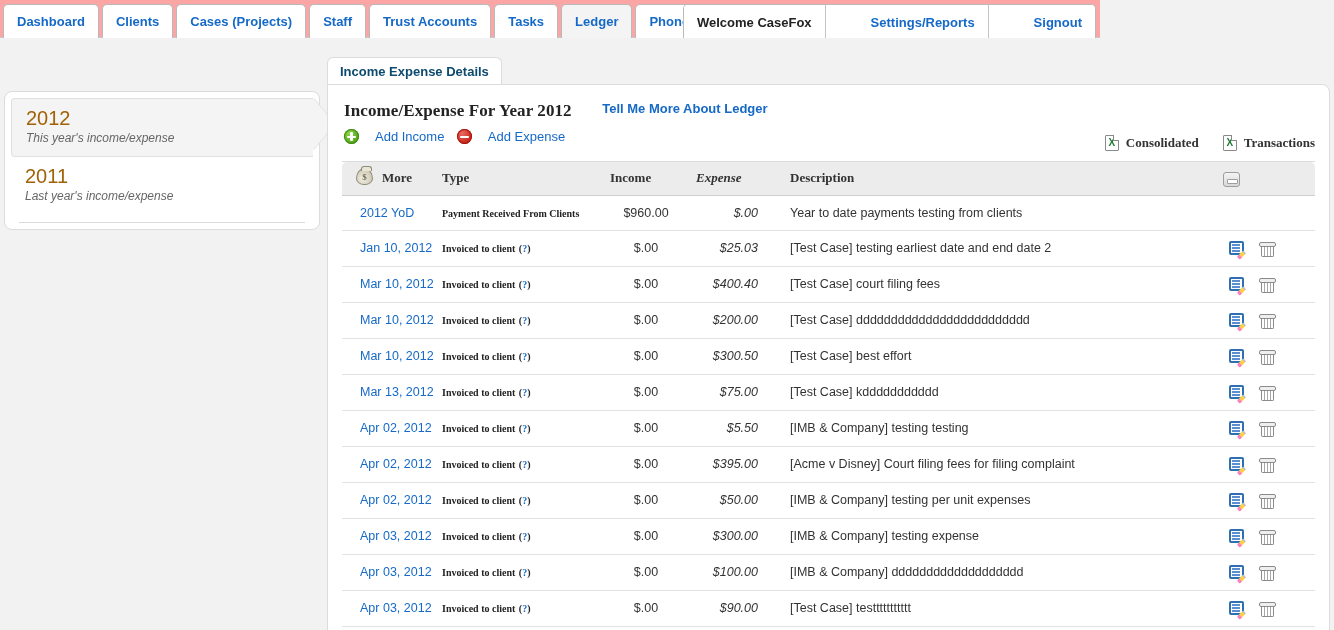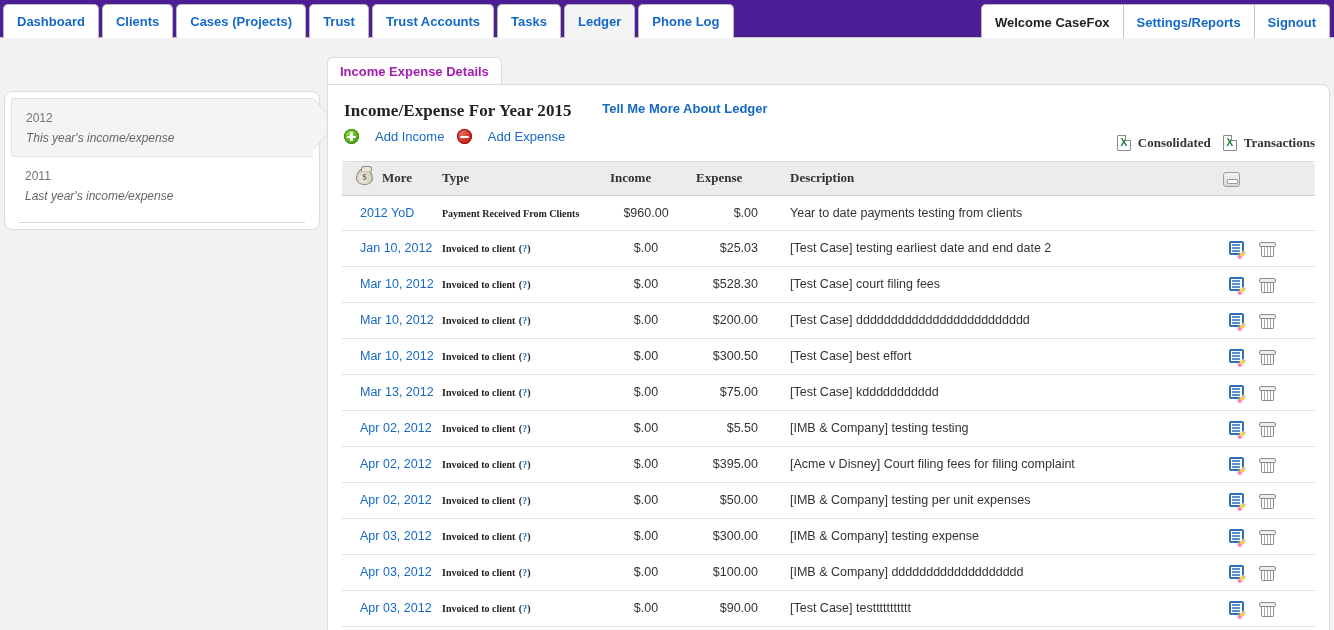--- a/index.html
+++ b/index.html
@@ -7,28 +7,28 @@
     margin: 0; padding: 0;
     width: 1334px; height: 630px;
     background: #f2f2f2;
     font-family: "Liberation Sans", sans-serif;
     overflow: hidden;
   }
   #app { position: relative; width: 1334px; height: 630px; background: #f2f2f2; }
 
   
   .topnav {
-    position: absolute; top: 0; left: 0; width: 1334px; height: 38px;
-    background: #4c1d95;
+    position: absolute; top: 0; left: 0; width: 1100px; height: 38px;
+    background: #fca5a5;
     border-bottom: 1px solid #c9c9c9;
   }
   .nav-left { position: absolute; left: 3px; top: 4px; display: flex; align-items: flex-start; }
   .nav-right { position: absolute; right: 4px; top: 4px; display: flex; align-items: flex-start;
                border: 1px solid #b9b9b9; border-bottom: none;
-               border-radius: 5px 5px 0 0; background: #fff; overflow: hidden; height: 34px; }
+               border-radius: 5px 5px 0 0; background: #fff; overflow: hidden; height: 34px; gap: 32px; }
   .navtab {
     display: flex; align-items: center; justify-content: center;
     height: 34px; padding: 0 13px;
     font-size: 13px; font-weight: bold; color: #1569c7;
     background: #ffffff;
     border: 1px solid #b9b9b9; border-bottom: none;
     border-radius: 5px 5px 0 0;
     margin-right: 3px;
     white-space: nowrap;
     cursor: pointer;
@@ -64,30 +64,30 @@
   .year-item.active::after {
     content: "";
     position: absolute;
     right: -22px; top: -1px;
     width: 0; height: 0;
     border-top: 26px solid transparent;
     border-bottom: 26px solid transparent;
     border-left: 22px solid #f4f4f4;
     filter: drop-shadow(1px 0 0 #e0e0e0);
   }
-  .year-label { font-size: 12px; color: #737373; line-height: 20px; }
+  .year-label { font-size: 20px; color: #a16207; line-height: 20px; }
   .year-sub { font-size: 12px; color: #666; font-style: italic; margin-top: 3px; line-height: 15px; }
   .year-divider { height: 1px; background: #dadada; margin: 8px 14px 0 14px; }
 
   
   .content-tabbar { position: absolute; left: 327px; top: 57px; display: flex; }
   .ctab {
     height: 27px; padding: 0 12px;
     display: flex; align-items: center;
-    font-size: 13px; font-weight: bold; color: #a21caf;
+    font-size: 13px; font-weight: bold; color: #0c4a6e;
     background: #ffffff;
     border: 1px solid #dcdcdc; border-bottom: none;
     border-radius: 6px 6px 0 0;
     cursor: pointer; white-space: nowrap;
   }
   .content-panel {
     position: absolute; left: 327px; top: 84px; width: 1003px; height: 560px;
     background: #ffffff;
     border: 1px solid #dcdcdc;
     border-top: 1px solid #dcdcdc;
@@ -112,21 +112,21 @@
   .act { display: inline-flex; align-items: center; cursor: pointer; margin-right: 8px; }
   .act .lbl { font-size: 13px; color: #1569c7; margin-left: 16px; }
 
   .circ { width: 15px; height: 15px; border-radius: 50%; position: relative; display: inline-block; }
   .circ.plus { background: radial-gradient(circle at 35% 30%, #8ed64a, #4a9e14 80%); box-shadow: 0 0 0 1px #3f8b10 inset; }
   .circ.minus { background: radial-gradient(circle at 35% 30%, #e86a63, #c01a10 80%); box-shadow: 0 0 0 1px #a81208 inset; }
   .circ::before { content:""; position:absolute; left:3px; top:6.5px; width:9px; height:2.5px; background:#fff; border-radius:1px; }
   .circ.plus::after { content:""; position:absolute; left:6.2px; top:3px; width:2.5px; height:9px; background:#fff; border-radius:1px; }
 
   .export-row { position: absolute; right: 14px; top: 50px; display: flex; align-items: center; }
-  .export-item { display: flex; align-items: center; margin-left: 12px; cursor: pointer; }
+  .export-item { display: flex; align-items: center; margin-left: 24px; cursor: pointer; }
   .export-item .lbl { font-size: 13px; font-weight: bold; color: #333; margin-left: 7px;
                       font-family: "Liberation Serif", serif; }
 
   .xls-ico { width: 14px; height: 16px; position: relative; display: inline-block;
              background: #fff; border: 1px solid #8a8a8a; border-radius: 1px; }
   .xls-ico::before { content:"X"; position:absolute; left:1px; top:0px; font-size:10px;
                      font-weight:bold; color:#1f7a33; line-height:14px; width: 10px; text-align:center;
                      font-family:"Liberation Sans", sans-serif; }
   .xls-ico::after { content:""; position:absolute; right:-1px; top:-1px; width:5px; height:5px;
                     background:#fff; border-left:1px solid #8a8a8a; border-bottom:1px solid #8a8a8a; }
@@ -144,21 +144,21 @@
   }
   table.ledger thead th:first-child { border-radius: 5px 0 0 0; }
   table.ledger thead th:last-child { border-radius: 0 5px 0 0; }
   table.ledger tbody td {
     border-bottom: 1px solid #e2e2e2;
     font-size: 12.5px; padding: 10px 0; vertical-align: top; color: #333;
   }
   .c-date { width: 100px; padding-left: 18px !important; }
   .c-type { width: 168px; }
   .c-income { width: 86px; text-align: center; padding-right: 14px !important; }
-  .c-expense { width: 86px; text-align: right; padding-right: 24px !important; }
+  .c-expense { width: 86px; text-align: right; padding-right: 24px !important; font-style: italic; }
   .c-desc { width: auto; padding-left: 8px !important; }
   .c-act { width: 92px; }
   th.c-date { padding-left: 40px !important; position: relative; }
   th.c-income, th.c-expense { text-align: right; }
   th.c-act { text-align: right; padding-right: 10px !important; }
 
   .moneybag {
     position: absolute; left: 14px; top: 6px;
     width: 17px; height: 17px;
     background: radial-gradient(ellipse at 40% 65%, #f2f0e4 0%, #cfc9b4 70%, #a9a391 100%);
@@ -213,21 +213,21 @@
 </head>
 <body>
 
 <div id="app">
 
   <div class="topnav">
     <div class="nav-left" id="nav-left">
         <div class="navtab">Dashboard</div>
         <div class="navtab">Clients</div>
         <div class="navtab">Cases (Projects)</div>
-        <div class="navtab">Trust</div>
+        <div class="navtab">Staff</div>
         <div class="navtab">Trust Accounts</div>
         <div class="navtab">Tasks</div>
         <div class="navtab active">Ledger</div>
         <div class="navtab">Phone Log</div>
       </div>
     <div class="nav-right" id="nav-right">
         <div class="navtab plain">Welcome CaseFox</div>
         <div class="navtab">Settings/Reports</div>
         <div class="navtab">Signout</div>
       </div>
@@ -247,21 +247,21 @@
     <div class="year-divider"></div>
   </div>
 
   <div class="content-tabbar">
     <div class="ctab">Income Expense Details</div>
   </div>
 
   <div class="content-panel">
 
     <div class="panel-head">
-      <span class="panel-title">Income/Expense For Year 2015</span>
+      <span class="panel-title">Income/Expense For Year 2012</span>
       <span class="tellme">Tell Me More About Ledger</span>
     </div>
 
     <div class="actions-row">
       <span class="act">
         <span class="circ plus"></span>
         <span class="lbl">Add Income</span>
       </span>
       <span class="act">
         <span class="circ minus"></span>
@@ -316,21 +316,21 @@
                 <div class="row-acts">
                   <span class="edit-ico"></span>
                   <span class="trash-ico"></span>
                 </div>
               </td>
             </tr>
             <tr>
               <td class="c-date"><span class="date-link">Mar 10, 2012</span></td>
               <td class="c-type"><span class="type-txt">Invoiced to client</span> <span class="type-txt">(<span class="qmark">?</span>)</span></td>
               <td class="c-income inc">$.00</td>
-              <td class="c-expense exp">$528.30</td>
+              <td class="c-expense exp">$400.40</td>
               <td class="c-desc desc-txt">[Test Case] court filing fees</td>
               <td class="c-act">
                 <div class="row-acts">
                   <span class="edit-ico"></span>
                   <span class="trash-ico"></span>
                 </div>
               </td>
             </tr>
             <tr>
               <td class="c-date"><span class="date-link">Mar 10, 2012</span></td>

